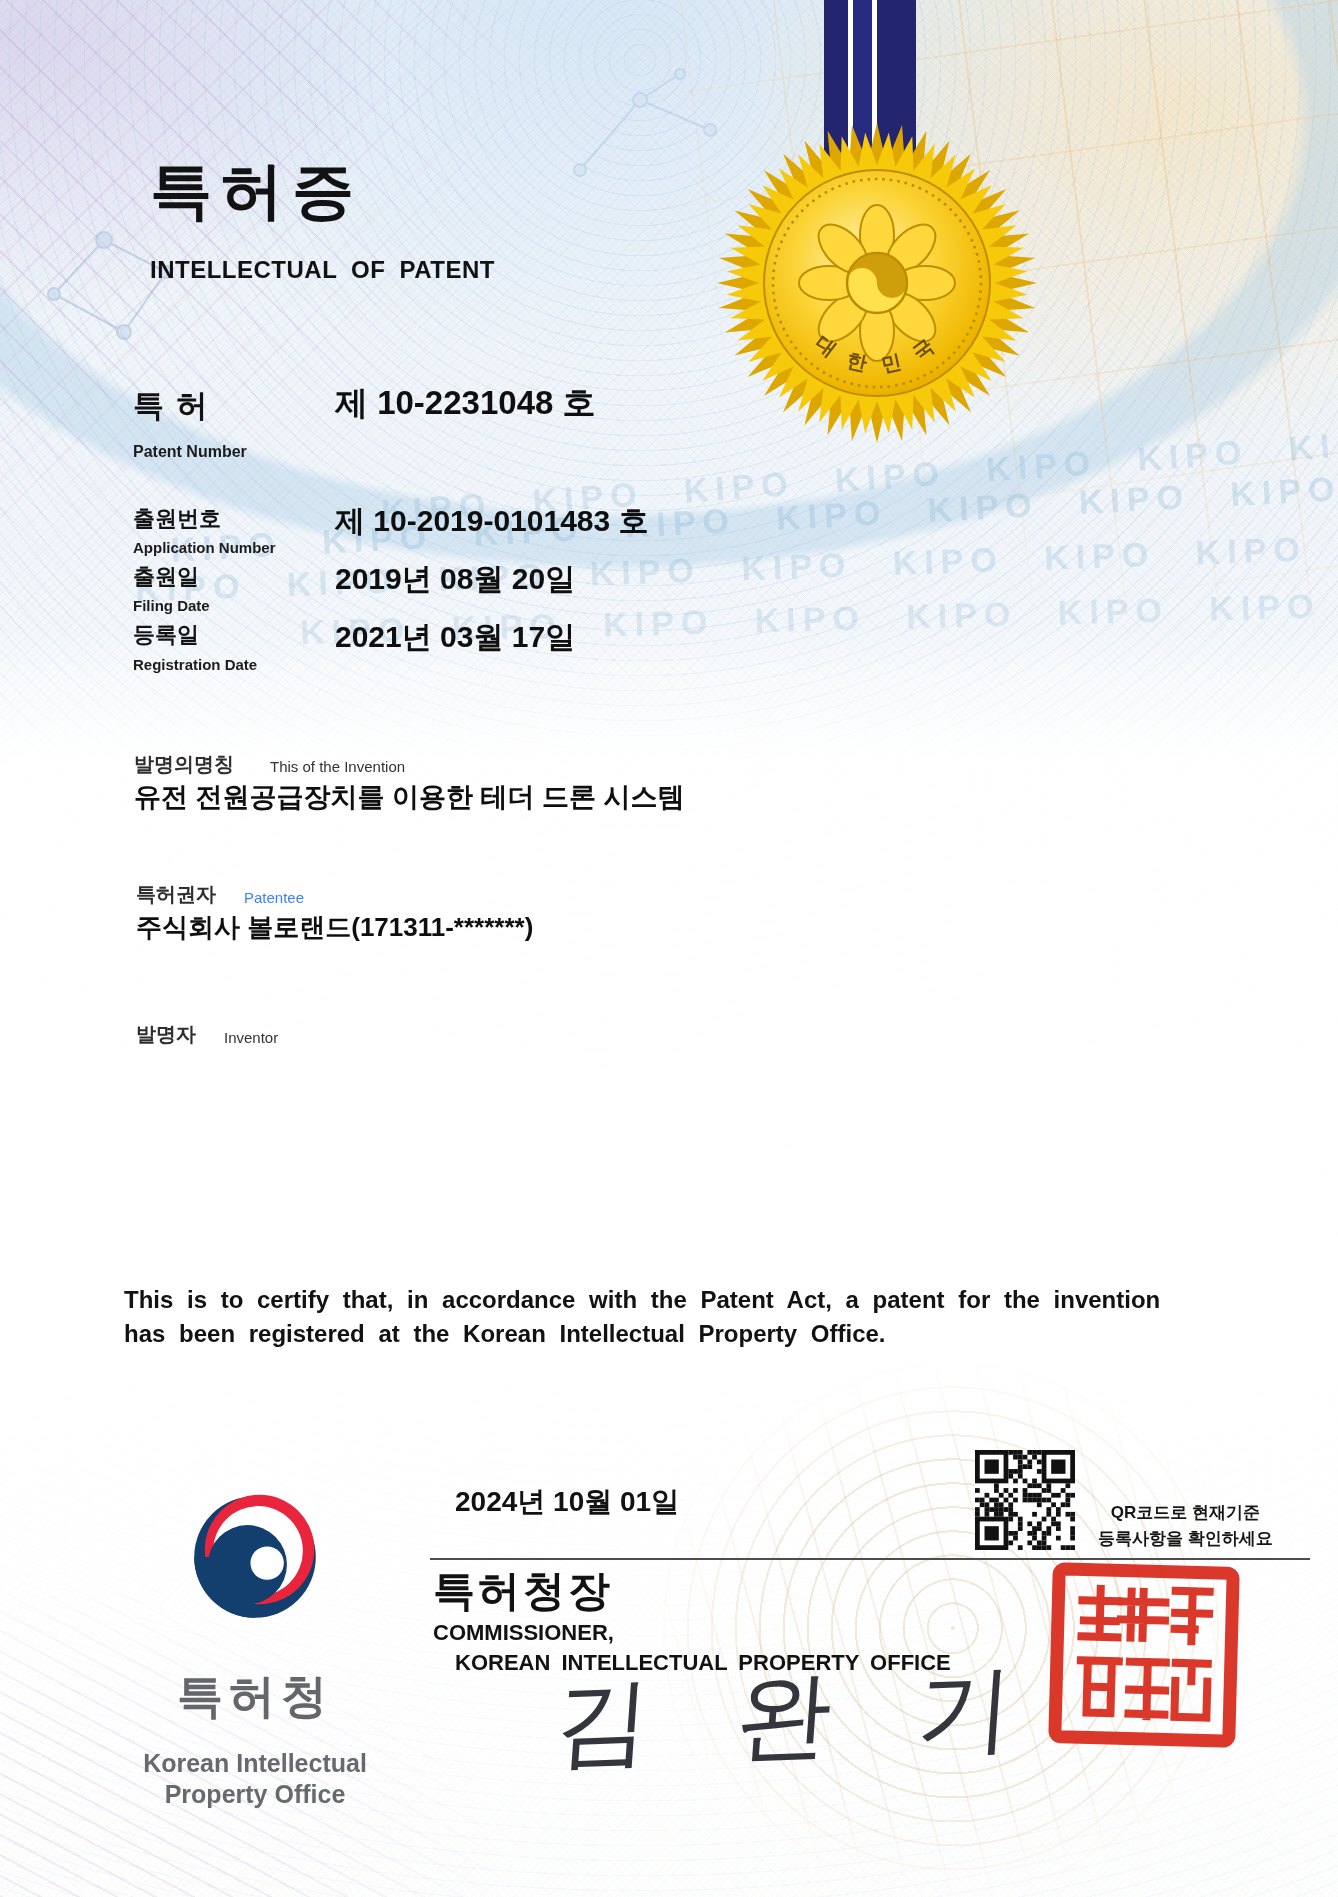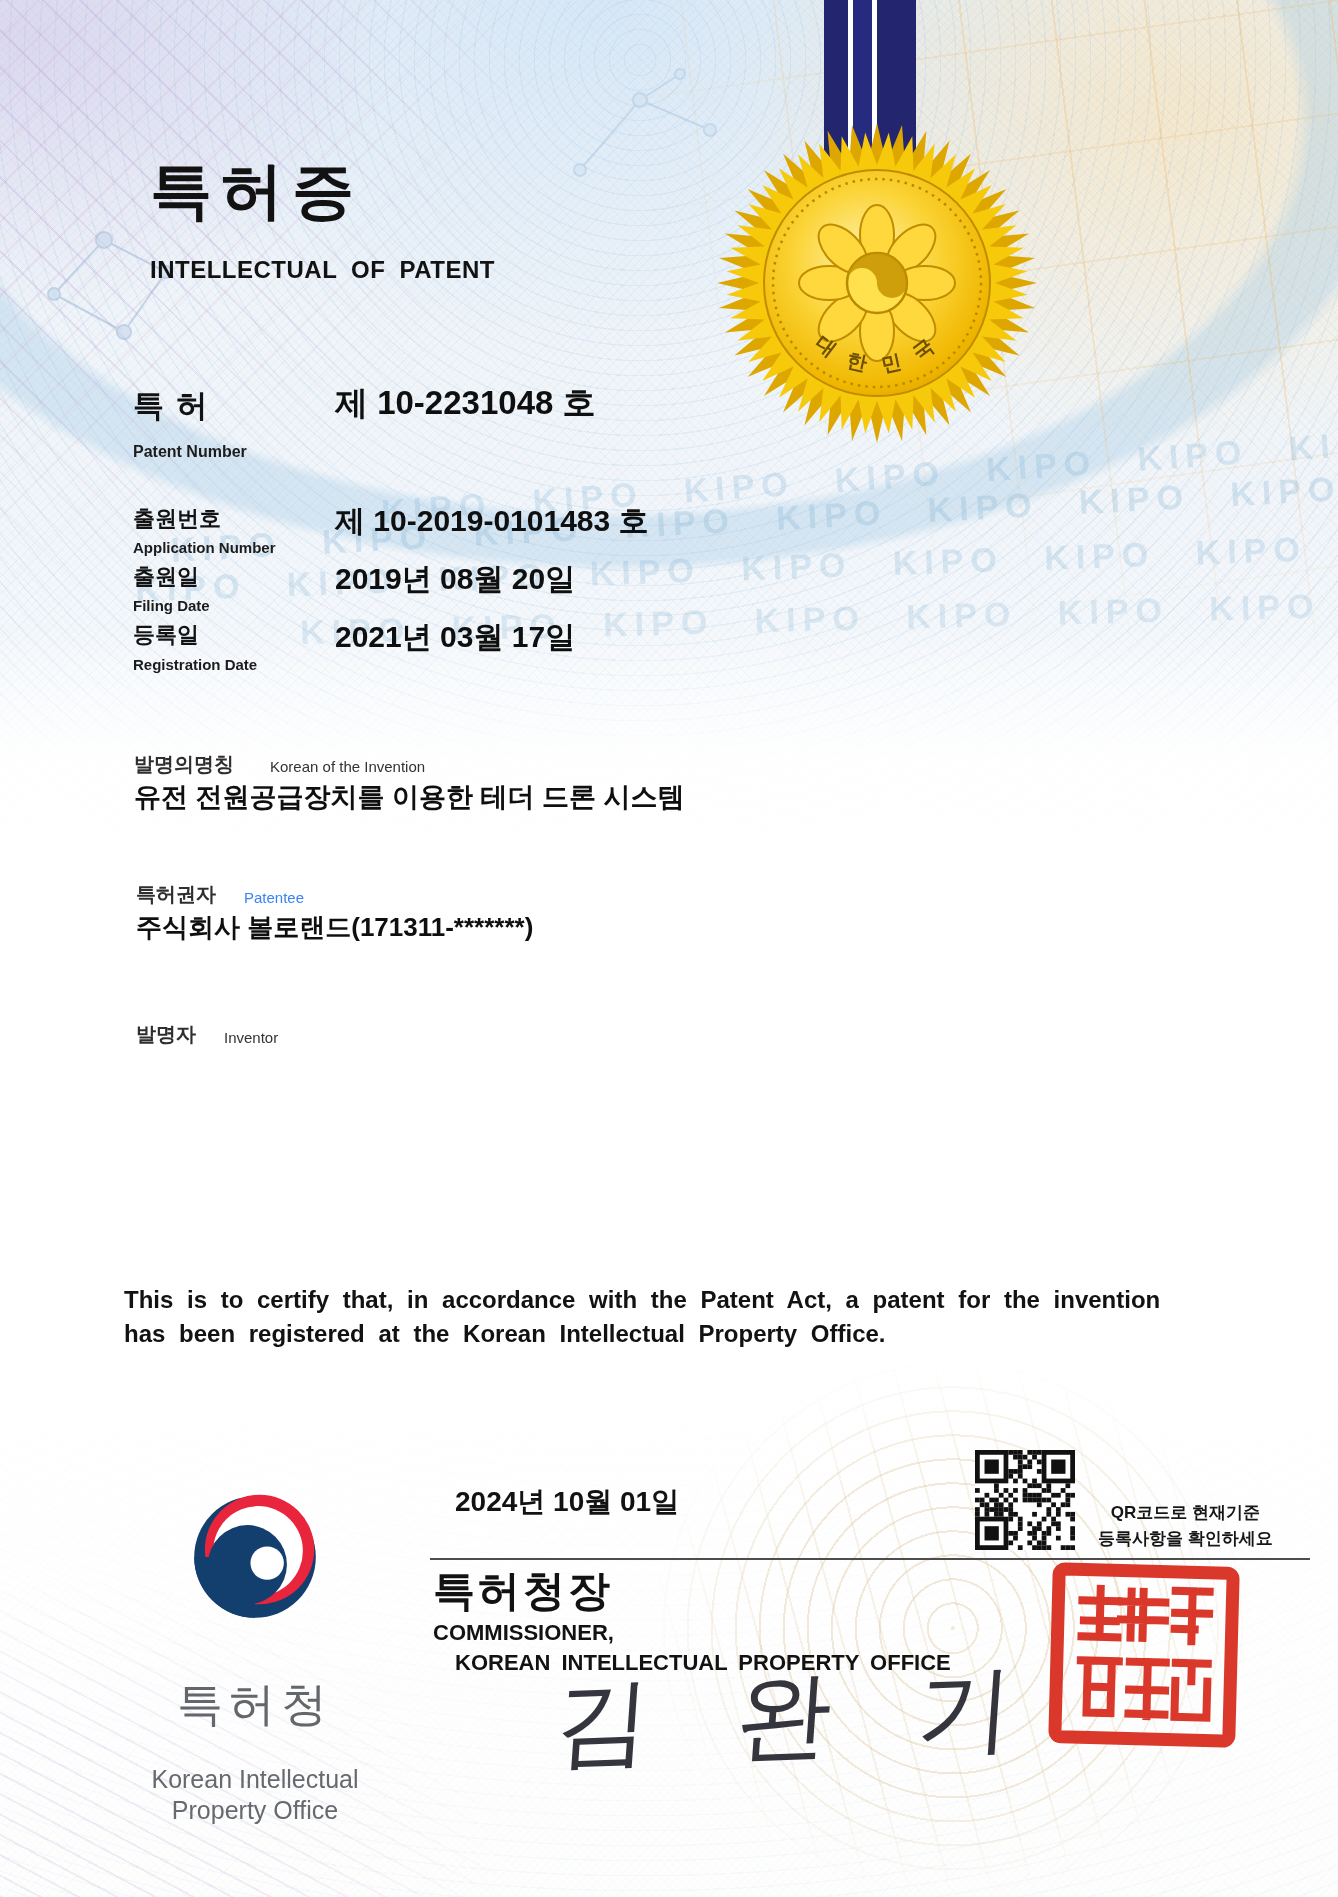--- a/index.html
+++ b/index.html
@@ -84,22 +84,22 @@
     letter-spacing:30px;transform:rotate(-2deg) skewX(-6deg);opacity:0.95;
   }
 
   .qr-caption{position:absolute;left:1098px;top:1500px;font-size:17px;font-weight:700;
     line-height:1.55;text-align:center;white-space:nowrap;color:#161616;}
 
   .wm{position:absolute;color:rgba(126,176,210,0.5);font-weight:700;font-size:34px;
       letter-spacing:7px;word-spacing:24px;white-space:nowrap;z-index:3;}
 
   .kipo-logo{position:absolute;left:110px;top:1478px;width:290px;text-align:center;}
-  .kipo-logo .ko{font-size:46px;font-weight:400;color:#63666a;letter-spacing:6px;margin-top:40px;}
-  .kipo-logo .en{font-size:25px;font-weight:400;color:#66696d;line-height:1.25;margin-top:28px;}
+  .kipo-logo .ko{font-size:46px;font-weight:700;color:#63666a;letter-spacing:6px;margin-top:32px;}
+  .kipo-logo .en{font-size:25px;font-weight:700;color:#66696d;line-height:1.25;margin-top:20px;}
 
   .ribbon{
     position:absolute;left:824px;top:0;width:92px;height:200px;z-index:3;
     background:linear-gradient(90deg,
       #23266f 0 26%, #ffffff 26% 32%, #272b80 32% 52%,
       #ffffff 52% 58%, #23266f 58% 100%);
   }
   .medal{position:absolute;left:712px;top:118px;z-index:4;}
   .seal{position:absolute;left:1048px;top:1562px;z-index:5;transform:rotate(1.5deg);
         mix-blend-mode:multiply;opacity:0.93;}
@@ -193,21 +193,21 @@
 
     <div class="abs lab-mid" style="left:133px;top:566px">출원일</div>
     <div class="abs lab-sub" style="left:133px;top:598px;font-size:15px">Filing  Date</div>
     <div class="abs val" style="left:335px;top:564px">2019년 08월 20일</div>
 
     <div class="abs lab-mid" style="left:133px;top:624px">등록일</div>
     <div class="abs lab-sub" style="left:133px;top:657px;font-size:15px">Registration  Date</div>
     <div class="abs val" style="left:335px;top:622px">2021년 03월 17일</div>
 
     <div class="abs lab-mid" style="left:134px;top:754px;color:#2e2e2e;font-weight:600;font-size:20px">발명의명칭</div>
-    <div class="abs lab-sub" style="left:270px;top:759px;font-size:15px;font-weight:500;color:#333">Korean  of  the  Invention</div>
+    <div class="abs lab-sub" style="left:270px;top:759px;font-size:15px;font-weight:500;color:#333">This  of  the  Invention</div>
     <div class="abs val" style="left:134px;top:784px;font-size:27px">유전 전원공급장치를 이용한 테더 드론 시스템</div>
 
     <div class="abs lab-mid" style="left:136px;top:884px;color:#2e2e2e;font-weight:600;font-size:20px">특허권자</div>
     <div class="abs lab-sub" style="left:244px;top:890px;font-size:15px;font-weight:500;color:#3b82f6">Patentee</div>
     <div class="abs val" style="left:136px;top:914px;font-size:26px">주식회사 볼로랜드(171311-*******)</div>
 
     <div class="abs lab-mid" style="left:136px;top:1024px;color:#2e2e2e;font-weight:600;font-size:20px">발명자</div>
     <div class="abs lab-sub" style="left:224px;top:1030px;font-size:15px;font-weight:500;color:#333">Inventor</div>
 
     <div class="abs statement-en" style="left:124px;top:1322px">has been registered at the Korean Intellectual Property Office.</div>

